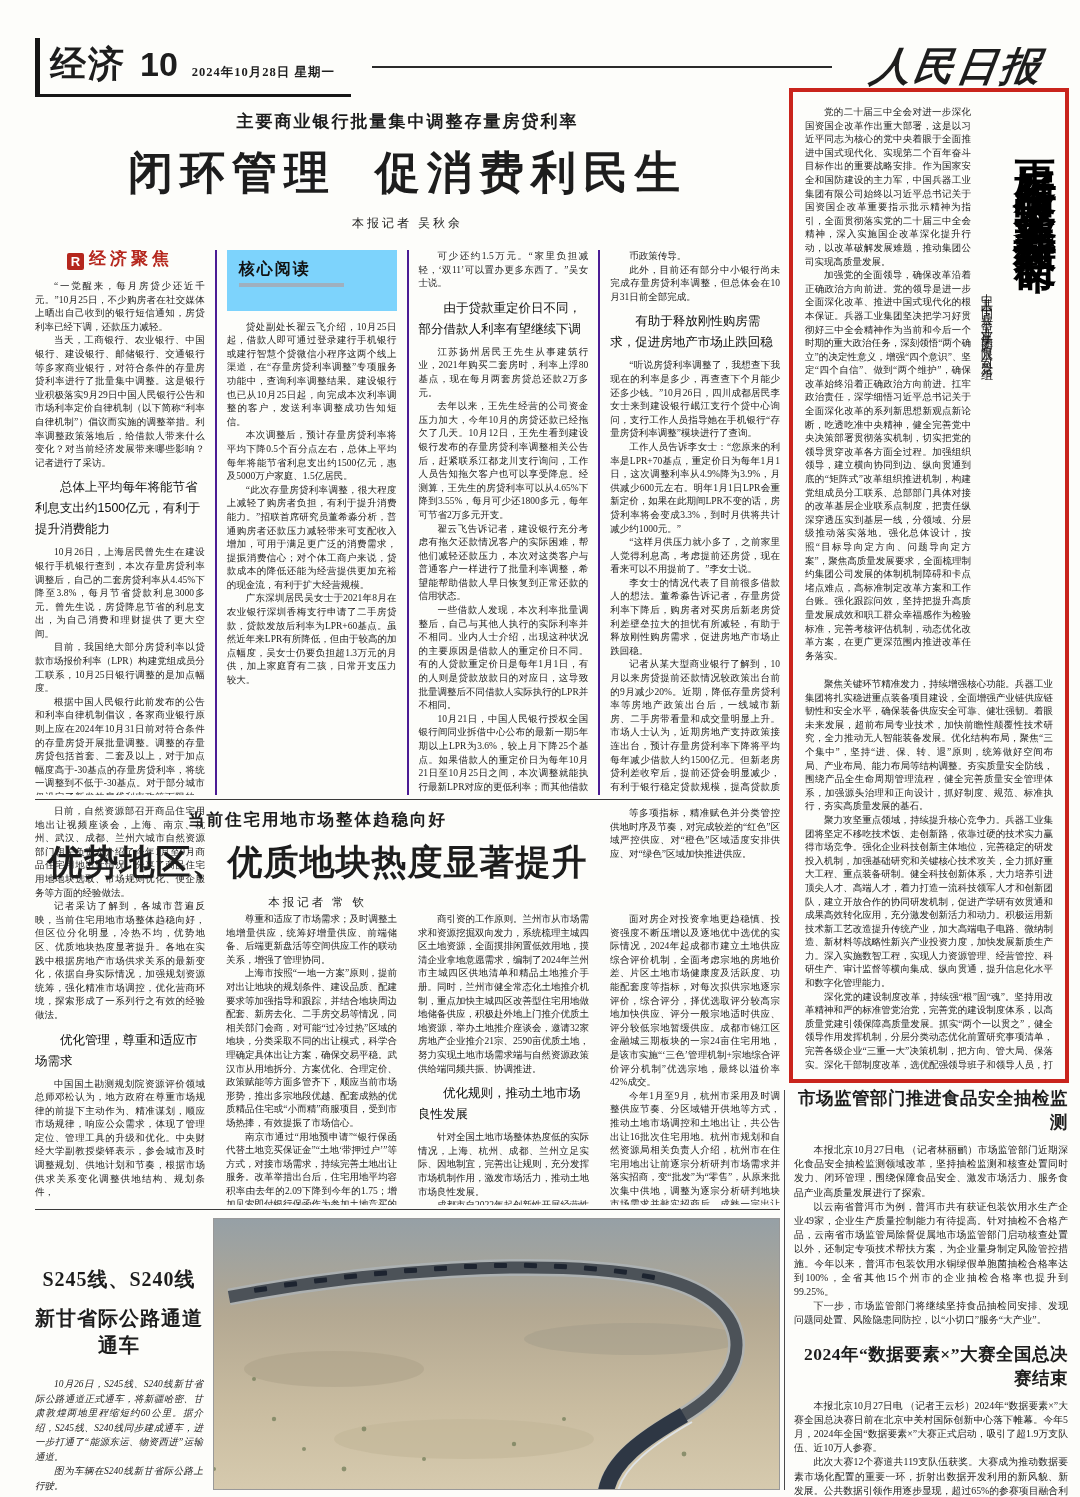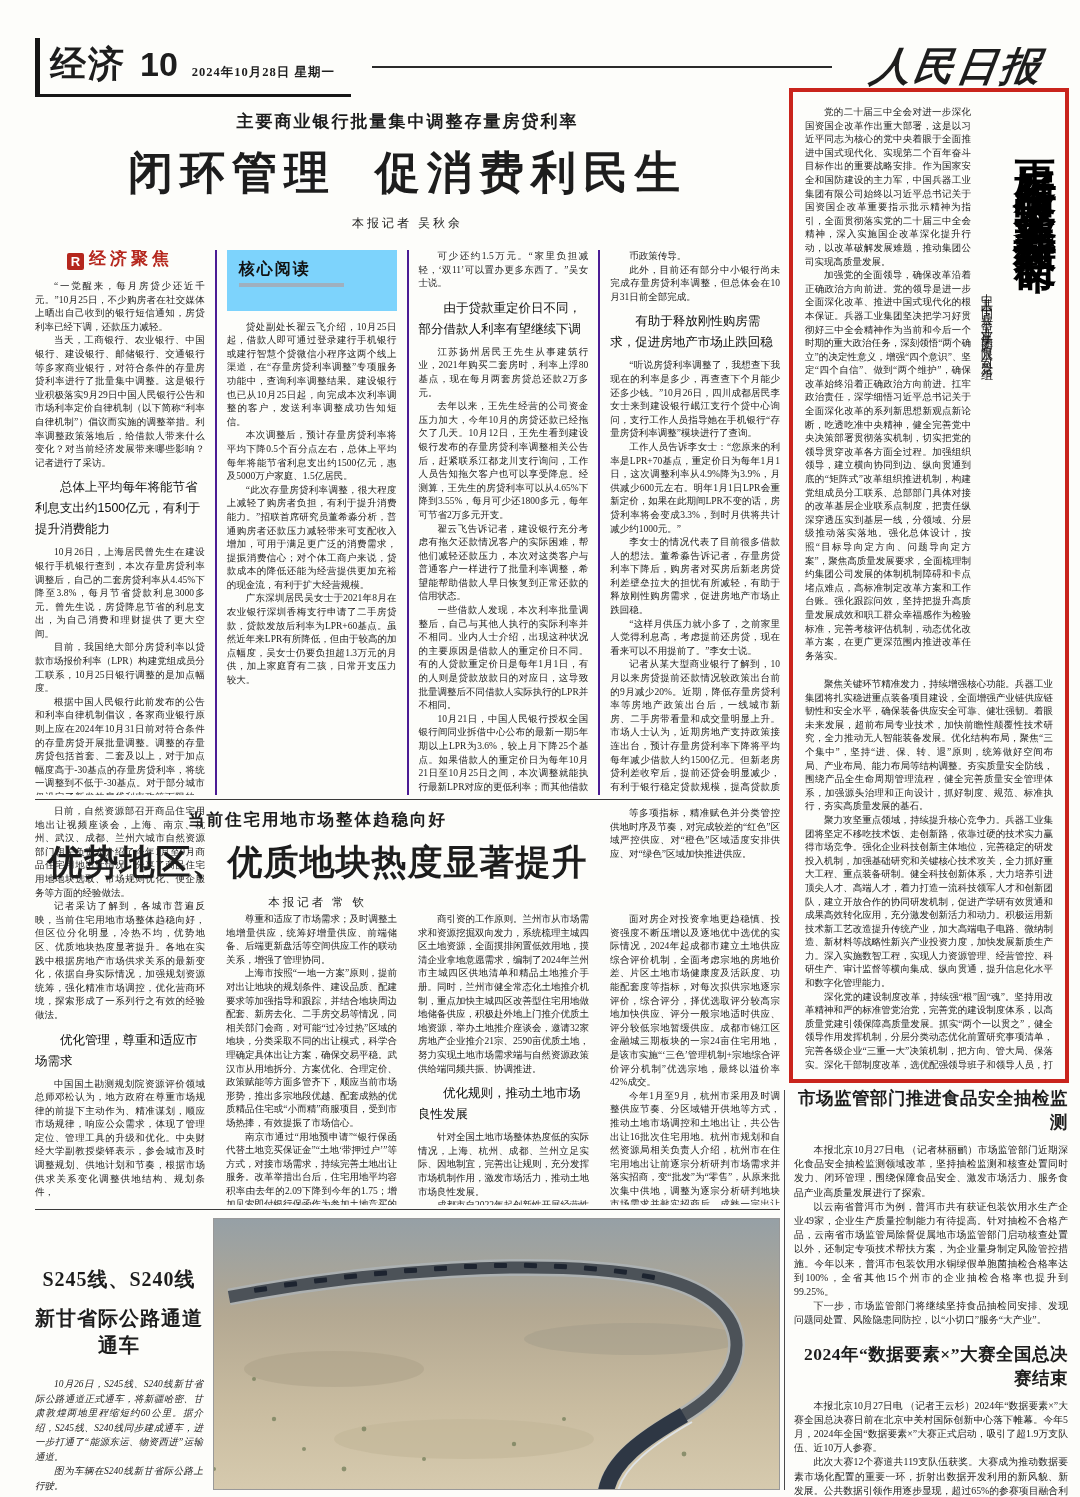--- a/index.html
+++ b/index.html
@@ -152,22 +152,22 @@
       </div>
       <div class="col">
         <div>
             <p class="para">币政策传导。</p>
             <p class="para">此外，目前还有部分中小银行尚未完成存量房贷利率调整，但总体会在10月31日前全部完成。</p>
           </div>
         <h3 class="subhead">有助于释放刚性购房需求，促进房地产市场止跌回稳</h3>
         <div>
             <p class="para">“听说房贷利率调整了，我想查下我现在的利率是多少，再查查下个月能少还多少钱。”10月26日，四川成都居民李女士来到建设银行岷江支行个贷中心询问，支行工作人员指导她在手机银行“存量房贷利率调整”模块进行了查询。</p>
             <p class="para">工作人员告诉李女士：“您原来的利率是LPR+70基点，重定价日为每年1月1日，这次调整利率从4.9%降为3.9%，月供减少600元左右。明年1月1日LPR会重新定价，如果在此期间LPR不变的话，房贷利率将会变成3.3%，到时月供将共计减少约1000元。”</p>
+            <p class="para">“这样月供压力就小多了，之前家里人觉得利息高，考虑提前还房贷，现在看来可以不用提前了。”李女士说。</p>
             <p class="para">李女士的情况代表了目前很多借款人的想法。董希淼告诉记者，存量房贷利率下降后，购房者对买房后新老房贷利差壁垒拉大的担忧有所减轻，有助于释放刚性购房需求，促进房地产市场止跌回稳。</p>
-            <p class="para">“这样月供压力就小多了，之前家里人觉得利息高，考虑提前还房贷，现在看来可以不用提前了。”李女士说。</p>
             <p class="para">记者从某大型商业银行了解到，10月以来房贷提前还款情况较政策出台前的9月减少20%。近期，降低存量房贷利率等房地产政策出台后，一线城市新房、二手房带看量和成交量明显上升。市场人士认为，近期房地产支持政策接连出台，预计存量房贷利率下降将平均每年减少借款人约1500亿元。但新老房贷利差收窄后，提前还贷会明显减少，有利于银行稳定贷款规模，提高贷款质量。同时，中国人民银行还降低存款准备金率0.5个百分点，降低政策利率0.2个百分点，能够降低银行负债成本，提升银行可持续经营能力，为银行更好服务实体经济提供支撑。</p>
           </div>
       </div>
     </div>
   </section>
 
   <aside class="party-box">
     <div class="party-top bodytext">
         <p class="para">党的二十届三中全会对进一步深化国资国企改革作出重大部署，这是以习近平同志为核心的党中央着眼于全面推进中国式现代化、实现第二个百年奋斗目标作出的重要战略安排。作为国家安全和国防建设的主力军，中国兵器工业集团有限公司始终以习近平总书记关于国资国企改革重要指示批示精神为指引，全面贯彻落实党的二十届三中全会精神，深入实施国企改革深化提升行动，以改革破解发展难题，推动集团公司实现高质量发展。</p>
         <p class="para">加强党的全面领导，确保改革沿着正确政治方向前进。党的领导是进一步全面深化改革、推进中国式现代化的根本保证。兵器工业集团坚决把学习好贯彻好三中全会精神作为当前和今后一个时期的重大政治任务，深刻领悟“两个确立”的决定性意义，增强“四个意识”、坚定“四个自信”、做到“两个维护”，确保改革始终沿着正确政治方向前进。扛牢政治责任，深学细悟习近平总书记关于全面深化改革的系列新思想新观点新论断，吃透吃准中央精神，健全完善党中央决策部署贯彻落实机制，切实把党的领导贯穿改革各方面全过程。加强组织领导，建立横向协同到边、纵向贯通到底的“矩阵式”改革组织推进机制，构建党组成员分工联系、总部部门具体对接的改革基层企业联系点制度，把责任纵深穿透压实到基层一线，分领域、分层级推动落实落地。强化总体设计，按照“目标导向定方向、问题导向定方案”，聚焦高质量发展要求，全面梳理制约集团公司发展的体制机制障碍和卡点堵点难点，高标准制定改革方案和工作台账。强化跟踪问效，坚持把提升高质量发展成效和职工群众幸福感作为检验标准，完善考核评估机制，动态优化改革方案，在更广更深范围内推进改革任务落实。</p>

